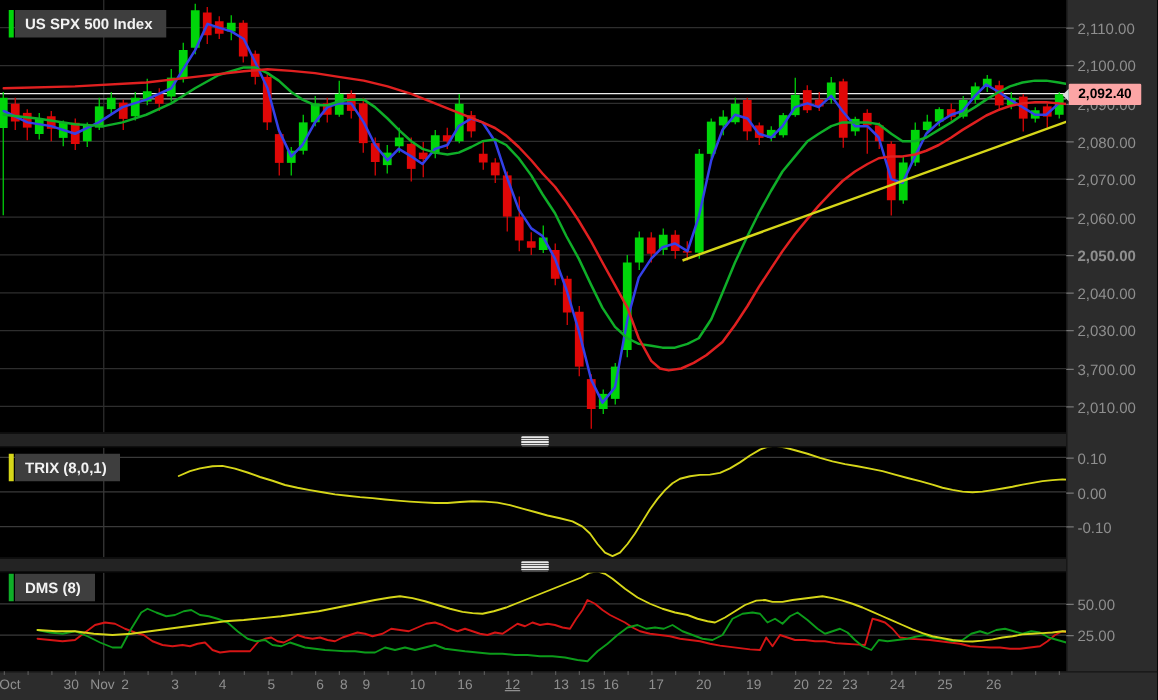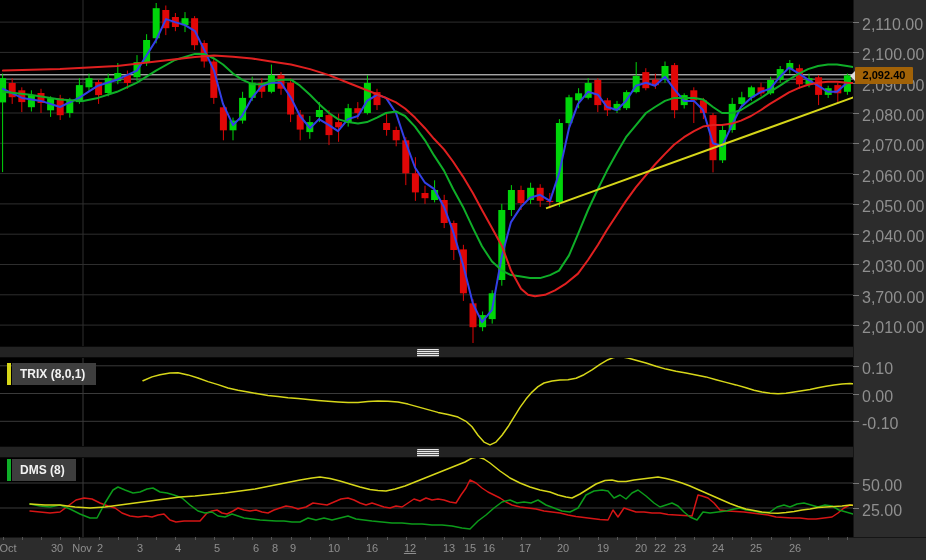--- a/index.html
+++ b/index.html
@@ -25,37 +25,37 @@
   }
   #axis-col {
     position:absolute; left:853px; top:0; width:73px; height:560px;
     background:#2c2c2c; border-left:1px solid #151515;
   }
   #time-axis {
     position:absolute; left:0; top:537px; width:926px; height:23px;
     background:#2c2c2c; border-top:1px solid #151515;
   }
   .ylab {
-    position:absolute; left:862px; font-size:16px; color:#8f8f8f; white-space:nowrap;
+    position:absolute; left:862px; font-size:12px; color:#8f8f8f; white-space:nowrap;
   }
   .ytick { position:absolute; left:853px; width:6px; height:1px; background:#777; }
   .xlab {
     position:absolute; top:542px; font-size:11px; color:#8f8f8f;
     transform:translateX(-50%); white-space:nowrap;
   }
   .xtick { position:absolute; top:537px; width:1px; height:3px; background:#565656; }
   .legend-row { position:absolute; display:flex; align-items:stretch; }
   .legend-bar { width:4px; margin-right:1px; }
   .legend-box {
     background:#3e3e3e; color:#f2f2f2; font-size:12px; font-weight:bold;
     padding:4px 11px 4px 8px; line-height:14px; white-space:nowrap; cursor:pointer;
   }
   #price-badge {
     position:absolute; left:855px; top:67px; width:58px; height:17px;
-    background:#a16207; color:#000; font-size:11px; font-weight:bold;
+    background:#fca5a5; color:#000; font-size:11px; font-weight:bold;
     text-align:center; line-height:17px; border-radius:1px; z-index:5;
   }
   #price-badge:before {
     content:""; position:absolute; left:-5px; top:4px;
     border:5px solid transparent; border-right-color:#dcdcdc; border-left:0;
     margin-top:0; width:0; height:0;
   }
   svg { display:block; }
 </style>
 </head>
@@ -287,20 +287,24 @@
         <line x1="83" x2="83" y1="0" y2="79" stroke="#3a3a3a" stroke-width="1"></line>
         <polyline points="30.0,53.0 40.0,54.0 50.0,55.0 60.0,54.0 68.0,48.0 76.0,42.0 84.0,40.0 92.0,41.0 100.0,45.0 108.0,48.0 115.0,50.0 122.0,55.0 130.0,58.0 138.0,59.0 146.0,58.0 152.0,59.0 158.0,57.0 164.0,56.0 170.0,62.0 176.0,64.0 184.0,63.0 192.0,63.0 200.0,63.0 207.0,55.0 212.0,53.0 217.0,52.0 222.0,55.0 227.0,56.0 233.0,53.0 238.0,50.0 244.0,52.0 250.0,53.0 256.0,52.0 262.0,54.0 268.0,55.0 274.0,52.0 280.0,50.0 286.0,48.0 292.0,49.0 298.0,51.0 306.0,49.0 313.0,45.0 320.0,46.0 327.0,47.0 334.0,44.0 341.0,41.0 348.0,40.0 354.0,42.0 360.0,45.0 366.0,47.0 372.0,45.0 378.0,47.0 384.0,49.0 390.0,50.0 396.0,48.0 402.0,49.0 408.0,45.0 414.0,41.0 420.0,43.0 426.0,40.0 432.0,42.0 438.0,41.0 444.0,42.0 450.0,44.0 456.0,45.0 461.0,37.0 466.0,30.0 470.0,22.0 476.0,25.0 482.0,30.0 488.0,34.0 494.0,37.0 500.0,40.0 506.0,44.0 512.0,47.0 520.0,49.0 528.0,50.0 536.0,51.0 544.0,53.0 552.0,54.0 560.0,55.0 568.0,57.0 576.0,58.5 584.0,59.5 592.0,60.5 600.0,61.5 608.0,62.0 613.0,52.0 618.0,59.0 624.0,50.0 630.0,52.0 636.0,54.0 644.0,54.0 652.0,55.0 660.0,55.0 668.0,56.5 676.0,57.0 684.0,57.5 692.0,58.0 698.0,37.0 702.0,38.0 708.0,40.0 714.0,45.0 720.0,52.0 728.0,53.0 736.0,53.5 744.0,54.0 752.0,55.0 760.0,56.0 768.0,57.0 776.0,59.0 784.0,59.5 792.0,60.0 800.0,60.0 808.0,61.0 816.0,61.0 824.0,60.0 832.0,59.0 838.0,55.0 844.0,50.0 850.0,47.0 856.0,48.0 862.0,49.0 866.0,49.0" fill="none" stroke="#d51515" stroke-width="1.5" stroke-linejoin="round" stroke-linecap="round"></polyline>
         <polyline points="30.0,46.0 40.0,48.0 50.0,49.0 60.0,47.0 70.0,51.0 80.0,56.0 90.0,60.0 97.0,60.0 105.0,45.0 113.0,32.0 118.0,29.0 125.0,32.0 133.0,35.0 140.0,34.0 147.0,31.0 153.0,30.0 160.0,34.0 167.0,35.0 174.0,37.0 182.0,40.0 190.0,47.0 198.0,53.0 205.0,55.0 212.0,54.0 218.0,58.0 225.0,59.0 232.0,56.0 238.0,58.0 244.0,60.0 252.0,61.0 260.0,62.0 268.0,62.5 276.0,63.0 284.0,63.0 292.0,64.0 300.0,64.0 308.0,60.0 316.0,62.0 324.0,60.0 332.0,62.0 340.0,60.0 348.0,58.0 356.0,61.0 364.0,62.0 372.0,63.0 382.0,64.0 392.0,65.0 402.0,65.0 412.0,66.0 422.0,66.0 432.0,67.0 442.0,67.0 452.0,68.0 462.0,70.0 470.0,71.0 478.0,63.0 486.0,57.0 494.0,50.0 502.0,44.0 510.0,42.0 517.0,45.0 524.0,44.0 531.0,45.0 538.0,42.0 546.0,47.0 554.0,50.0 562.0,53.0 570.0,54.0 578.0,50.0 586.0,37.0 594.0,33.0 602.0,32.0 608.0,33.0 614.0,40.0 620.0,37.0 626.0,41.0 632.0,35.0 638.0,32.0 646.0,38.0 654.0,45.0 660.0,49.0 666.0,47.0 672.0,45.0 678.0,48.0 684.0,54.0 690.0,59.0 697.0,62.0 703.0,54.0 710.0,55.0 718.0,54.0 726.0,53.0 734.0,51.0 740.0,50.0 746.0,52.0 754.0,53.0 762.0,55.0 770.0,54.0 777.0,49.0 784.0,47.0 790.0,49.0 797.0,46.0 804.0,45.0 811.0,47.0 818.0,49.0 825.0,47.0 832.0,48.0 839.0,52.0 846.0,54.0 853.0,56.0 860.0,59.0 866.0,60.0" fill="none" stroke="#0c9b1a" stroke-width="1.5" stroke-linejoin="round" stroke-linecap="round"></polyline>
         <polyline points="30.0,46.0 45.0,47.0 60.0,47.0 75.0,49.0 90.0,50.0 105.0,49.0 120.0,47.0 135.0,45.0 150.0,43.0 165.0,41.0 180.0,39.0 195.0,38.0 210.0,36.5 225.0,35.0 240.0,33.0 255.0,31.0 270.0,28.0 285.0,25.0 300.0,22.0 312.0,20.0 320.0,19.0 330.0,20.5 340.0,23.0 350.0,26.0 360.0,29.0 370.0,31.5 378.0,32.5 386.0,33.0 395.0,31.0 405.0,28.0 415.0,24.0 425.0,20.0 435.0,16.0 445.0,12.0 455.0,8.0 465.0,4.0 472.0,0.0 478.0,-1.0 484.0,1.0 490.0,5.0 500.0,13.0 510.0,20.0 520.0,25.0 530.0,29.0 540.0,32.0 550.0,34.0 558.0,37.0 566.0,39.0 572.0,40.0 580.0,36.0 588.0,31.0 596.0,26.0 605.0,22.5 612.0,22.0 618.0,23.5 626.0,23.5 634.0,22.0 642.0,21.0 650.0,20.0 658.0,19.0 666.0,20.5 674.0,22.5 682.0,25.0 690.0,28.0 698.0,31.5 706.0,35.0 714.0,38.5 722.0,42.0 730.0,45.5 738.0,48.5 746.0,51.0 754.0,52.5 762.0,54.0 770.0,55.0 778.0,55.2 786.0,54.5 794.0,53.5 802.0,52.0 810.0,51.0 818.0,49.5 826.0,49.0 834.0,48.5 842.0,48.0 850.0,47.0 858.0,47.5 866.0,48.0" fill="none" stroke="#d6d619" stroke-width="1.5" stroke-linejoin="round" stroke-linecap="round"></polyline>
       </svg>
     </div>
 
   <div id="axis-col"></div>
   <div id="time-axis"></div>
 
+  <div class="legend-row" style="left:7px; top:8px;">
+    <div class="legend-bar" style="background:#00d50a;"></div>
+    <div class="legend-box">US SPX 500 Index</div>
+  </div>
   <div class="legend-row" style="left:7px; top:363px;">
     <div class="legend-bar" style="background:#d6d619;"></div>
     <div class="legend-box">TRIX (8,0,1)</div>
   </div>
   <div class="legend-row" style="left:7px; top:459px;">
     <div class="legend-bar" style="background:#0fae28;"></div>
     <div class="legend-box">DMS (8)</div>
   </div>
 
   <div id="price-badge" style="top: 67px;">2,092.40</div>
@@ -310,21 +314,21 @@
     <div class="ylab" style="top: 46px;">2,100.00</div>
     <div class="ytick" style="top: 83px;"></div>
     <div class="ylab" style="top: 77px;">2,090.00</div>
     <div class="ytick" style="top: 113px;"></div>
     <div class="ylab" style="top: 107px;">2,080.00</div>
     <div class="ytick" style="top: 143px;"></div>
     <div class="ylab" style="top: 137px;">2,070.00</div>
     <div class="ytick" style="top: 174px;"></div>
     <div class="ylab" style="top: 168px;">2,060.00</div>
     <div class="ytick" style="top: 204px;"></div>
-    <div class="ylab" style="top: 198px;">2,050.00</div>
+    <div class="ylab" style="top: 198px; font-weight: bold;">2,050.00</div>
     <div class="ytick" style="top: 234px;"></div>
     <div class="ylab" style="top: 228px;">2,040.00</div>
     <div class="ytick" style="top: 264px;"></div>
     <div class="ylab" style="top: 258px;">2,030.00</div>
     <div class="ytick" style="top: 295px;"></div>
     <div class="ylab" style="top: 289px;">3,700.00</div>
     <div class="ytick" style="top: 325px;"></div>
     <div class="ylab" style="top: 319px;">2,010.00</div>
     <div class="ytick" style="top: 366px;"></div>
     <div class="ylab" style="top: 360px;">0.10</div>

